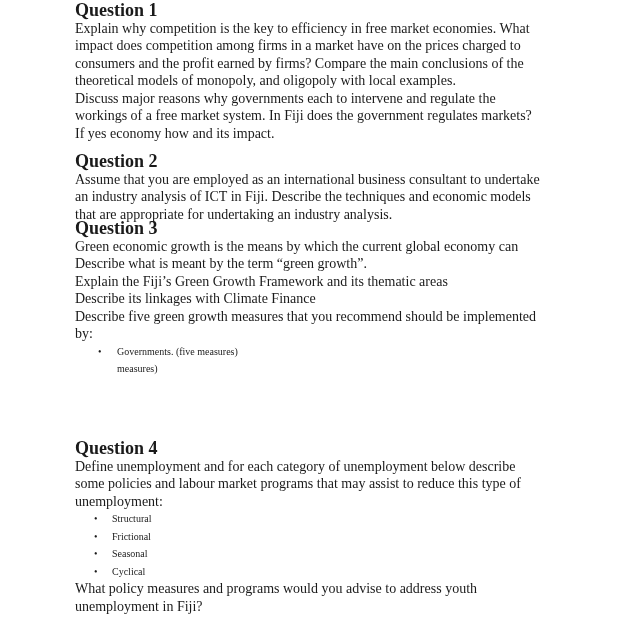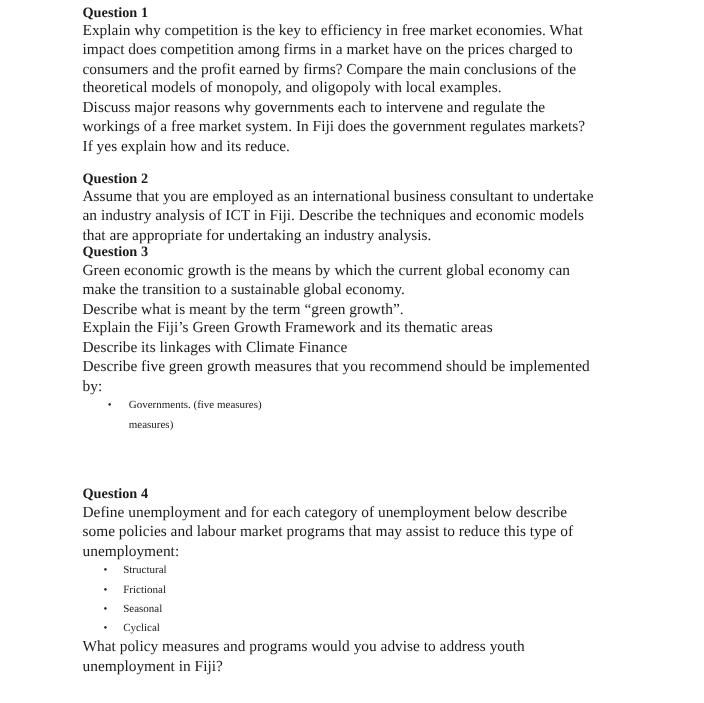--- a/index.html
+++ b/index.html
@@ -3,21 +3,21 @@
 <meta charset="utf-8">
 <style>
   html, body { margin: 0; padding: 0; }
   body {
     width: 640px; height: 639px; background: #ffffff; overflow: hidden;
     font-family: "Liberation Serif", "DejaVu Serif", serif;
     color: #1a1a1a;
   }
   .page { position: relative; width: 640px; height: 639px; }
   .q { position: absolute; left: 75px; width: 520px; }
-  .q-title { font-weight: bold; font-size: 13px; line-height: 17.5px; margin: 0; font-family: Liberation Serif, serif; }
+  .q-title { font-weight: bold; font-size: 18px; line-height: 17.5px; margin: 0; font-family: Liberation Serif, serif; }
   .line { font-size: 14px; line-height: 17.5px; white-space: nowrap; margin: 0; }
   ul { margin: 0; padding: 0; list-style: none; }
   li { position: relative; font-size: 10px; line-height: 17.5px; white-space: nowrap; }
   .b3 li { padding-left: 42px; }
   .b3 li::before { content: "\2022"; position: absolute; left: 23px; }
   .b4 li { padding-left: 37px; }
   .b4 li::before { content: "\2022"; position: absolute; left: 19px; }
 </style>
 </head>
 <body>
@@ -25,34 +25,33 @@
 <div class="page" data-name="document-page">
 
   <section class="q" style="top:2px;" data-name="question-1">
     <p class="q-title" data-name="question-1-title">Question 1</p>
     <p class="line" data-name="question-1-line">Explain why competition is the key to efficiency in free market economies. What</p>
     <p class="line" data-name="question-1-line">impact does competition among firms in a market have on the prices charged to</p>
     <p class="line" data-name="question-1-line">consumers and the profit earned by firms? Compare the main conclusions of the</p>
     <p class="line" data-name="question-1-line">theoretical models of monopoly, and oligopoly with local examples.</p>
     <p class="line" data-name="question-1-line">Discuss major reasons why governments each to intervene and regulate the</p>
     <p class="line" data-name="question-1-line">workings of a free market system. In Fiji does the government regulates markets?</p>
-    <p class="line" data-name="question-1-line">If yes explain how and its reduce.</p>
+    <p class="line" data-name="question-1-line">If yes economy how and its impact.</p>
   </section>
 
   <section class="q" style="top:153px;" data-name="question-2">
     <p class="q-title" data-name="question-2-title">Question 2</p>
     <p class="line" data-name="question-2-line">Assume that you are employed as an international business consultant to undertake</p>
     <p class="line" data-name="question-2-line">an industry analysis of ICT in Fiji. Describe the techniques and economic models</p>
     <p class="line" data-name="question-2-line">that are appropriate for undertaking an industry analysis.</p>
   </section>
 
   <section class="q" style="top:220px;" data-name="question-3">
     <p class="q-title" data-name="question-3-title">Question 3</p>
     <p class="line" data-name="question-3-line">Green economic growth is the means by which the current global economy can</p>
-    <p class="line" data-name="question-3-line">make the transition to a sustainable global economy.</p>
     <p class="line" data-name="question-3-line">Describe what is meant by the term “green growth”.</p>
     <p class="line" data-name="question-3-line">Explain the Fiji’s Green Growth Framework and its thematic areas</p>
     <p class="line" data-name="question-3-line">Describe its linkages with Climate Finance</p>
     <p class="line" data-name="question-3-line">Describe five green growth measures that you recommend should be implemented</p>
     <p class="line" data-name="question-3-line">by:</p>
     <ul class="b3" data-name="question-3-bullet-list">
       <li data-name="bullet-item">Governments. (five measures)</li>
       <li data-name="bullet-item-continuation" style="list-style:none;"><span data-name="bullet-continuation-text">measures)</span></li>
     </ul>
   </section>

